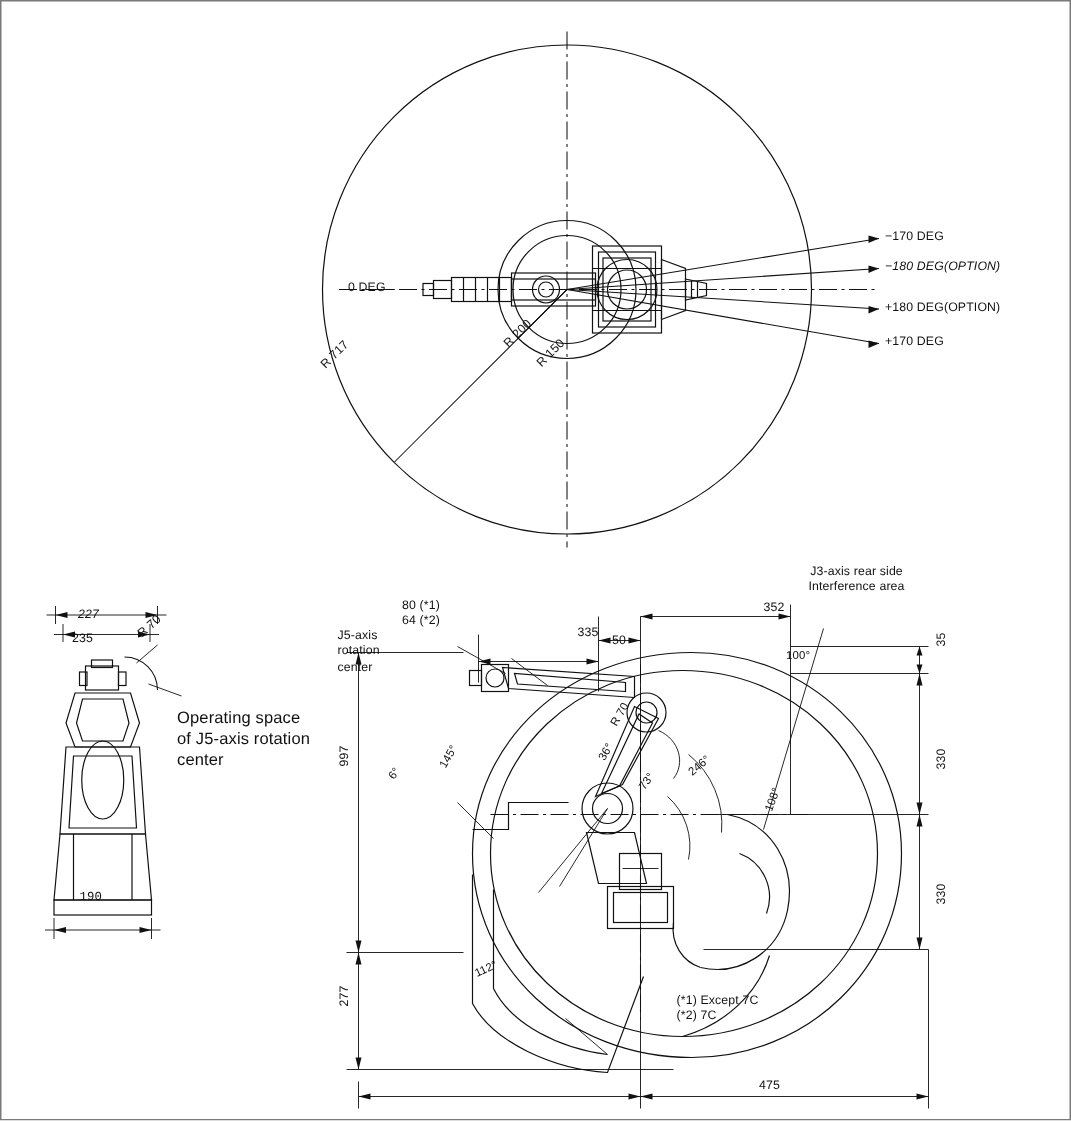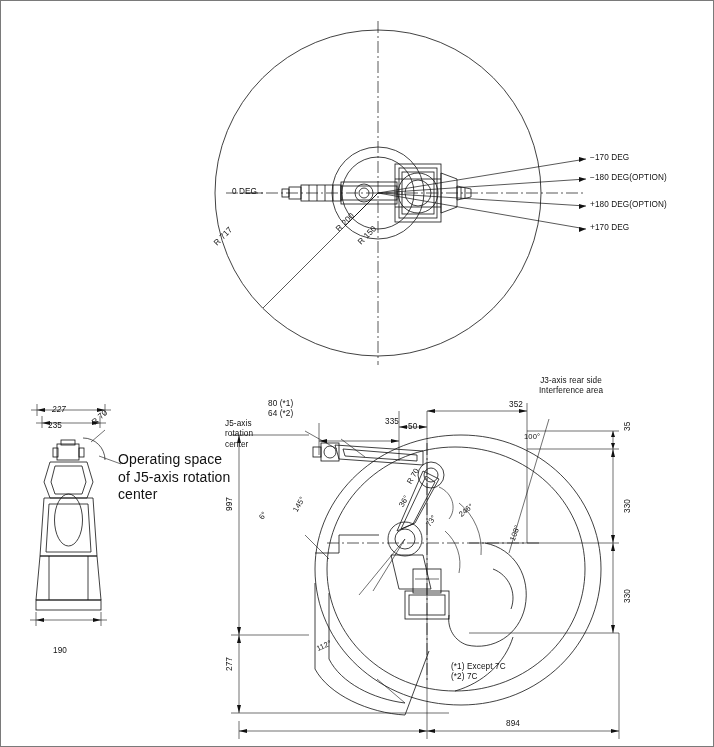--- a/index.html
+++ b/index.html
@@ -102,21 +102,21 @@
       <line x1="324" y1="184" x2="324" y2="200"></line>
       <line x1="332" y1="184" x2="332" y2="200"></line>
 
       <line x1="394" y1="178" x2="440" y2="178"></line>
       <line x1="394" y1="206" x2="440" y2="206"></line>
     </g>
   </svg>
 
   <div class="lbl" style="left:231px; top:186px;">0 DEG</div>
   <div class="lbl" style="left:589px; top:152px;">−170 DEG</div>
-  <div class="lbl" style="left:589px; top:172px;">−180 DEG(OPTION)</div>
+  <div class="lbl" style="left:589px; top:172px;font-style:italic;">−180 DEG(OPTION)</div>
   <div class="lbl" style="left:589px; top:199px;">+180 DEG(OPTION)</div>
   <div class="lbl" style="left:589px; top:222px;">+170 DEG</div>
 
   <div class="lbl" style="left:211px; top:240px; transform:rotate(-45deg); transform-origin:left top;">R 717</div>
   <div class="lbl" style="left:333px; top:226px; transform:rotate(-45deg); transform-origin:left top;">R 200</div>
   <div class="lbl" style="left:355px; top:239px; transform:rotate(-45deg); transform-origin:left top;">R 150</div>
 
   <svg width="200" height="300" viewBox="0 0 200 300" style="position:absolute;left:8px;top:385px;">
     <g fill="none" stroke="#111" stroke-width="0.8">
 
@@ -160,24 +160,24 @@
       <line x1="21" y1="234" x2="98" y2="234" stroke-width="0.6"></line>
       <polygon points="27,234 35,232 35,236" fill="#111" stroke="none"></polygon>
       <polygon points="92,234 84,232 84,236" fill="#111" stroke="none"></polygon>
 
       <line x1="112" y1="78" x2="90" y2="70" stroke-width="0.6"></line>
     </g>
   </svg>
 
   <div class="lbl" style="left:47px; top:390px;margin-top:30px;">235</div>
   <div class="lbl" style="left:51px; top:404px;font-style:italic;">227</div>
-  <div class="lbl" style="left:52px; top:645px;">190</div>
+  <div class="lbl" style="left:52px; top:593px;font-family:Liberation Mono, monospace;">190</div>
   <div class="lbl" style="left:89px; top:419px; transform:rotate(-42deg); transform-origin:left top;">R 70</div>
 
-  <div class="lbl" style="left:117px; top:450px; font-size:14px;">
+  <div class="lbl" style="left:117px; top:472px; font-size:11px;">
     <div>Operating space</div>
     <div>of J5-axis rotation</div>
     <div>center</div>
   </div>
 
   <svg width="500" height="360" viewBox="0 0 500 360" style="position:absolute;left:208px;top:382px;">
 
     <g fill="none" stroke="#111" stroke-width="0.8">
       <path d="M252 52
                C 330 52 392 112 392 186
@@ -331,21 +331,21 @@
   <div class="lbl" style="left:508px; top:399px;">352</div>
 
   <div class="lbl" style="left:622px; top:430px; transform:rotate(-90deg); transform-origin:left top;">35</div>
   <div class="lbl" style="left:622px; top:512px; transform:rotate(-90deg); transform-origin:left top;">330</div>
   <div class="lbl" style="left:622px; top:602px; transform:rotate(-90deg); transform-origin:left top;">330</div>
 
   <div class="lbl" style="left:224px; top:510px; transform:rotate(-90deg); transform-origin:left top;">997</div>
   <div class="lbl" style="left:224px; top:670px; transform:rotate(-90deg); transform-origin:left top;">277</div>
 
   <div class="lbl" style="left:304px; top:718px;margin-top:28px;">717</div>
-  <div class="lbl" style="left:505px; top:718px;">894</div>
+  <div class="lbl" style="left:505px; top:718px;">475</div>
 
   <div class="lbl sm" style="left:483px; top:431px;margin-left:40px;">100°</div>
   <div class="lbl sm" style="left:290px; top:508px; transform:rotate(-60deg); transform-origin:left top;">145°</div>
   <div class="lbl sm" style="left:256px; top:515px; transform:rotate(-55deg); transform-origin:left top;">6°</div>
   <div class="lbl sm" style="left:396px; top:503px; transform:rotate(-60deg); transform-origin:left top;">36°</div>
   <div class="lbl sm" style="left:423px; top:522px; transform:rotate(-55deg); transform-origin:left top;">73°</div>
   <div class="lbl sm" style="left:456px; top:511px; transform:rotate(-40deg); transform-origin:left top;">246°</div>
   <div class="lbl sm" style="left:507px; top:538px; transform:rotate(-70deg); transform-origin:left top;">108°</div>
   <div class="lbl sm" style="left:314px; top:644px; transform:rotate(-25deg); transform-origin:left top;">112°</div>
   <div class="lbl sm" style="left:404px; top:480px; transform:rotate(-60deg); transform-origin:left top;">R 70</div>

